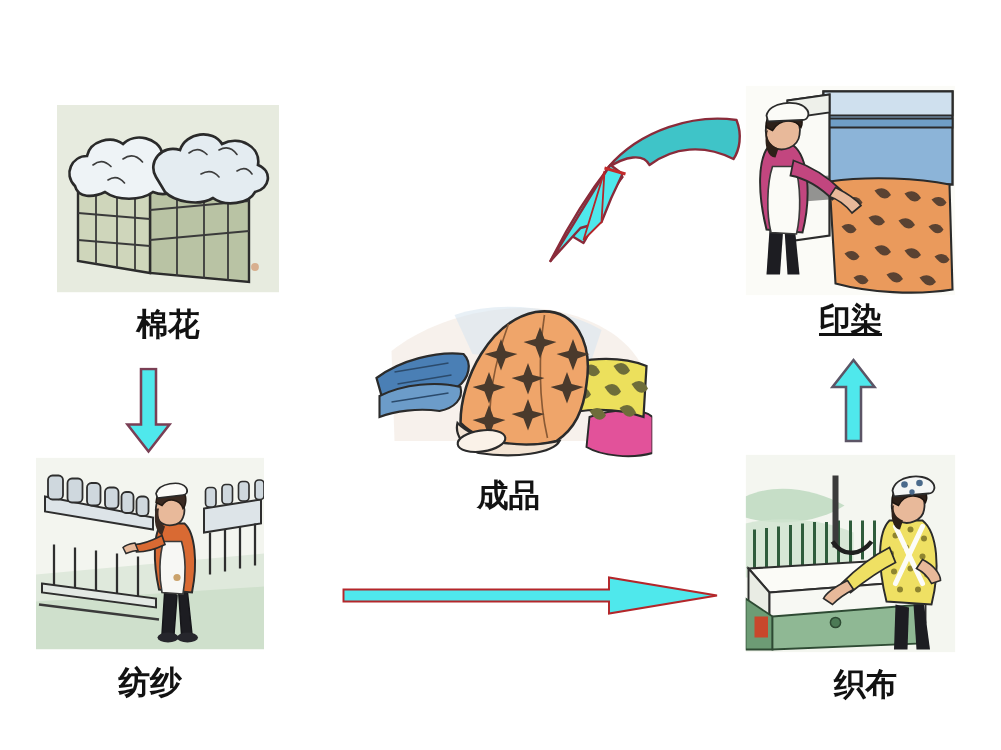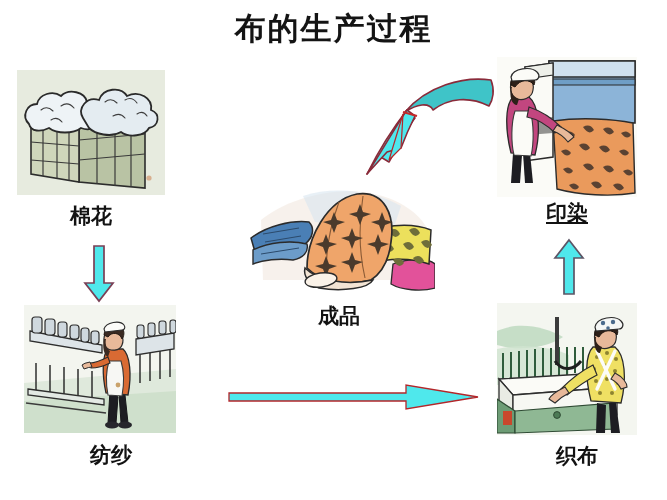--- a/index.html
+++ b/index.html
@@ -52,23 +52,22 @@
 
   
   .arrow { position: absolute; }
   .arrow svg { display: block; width: 100%; height: 100%; }
 </style>
 </head>
 <body>
 
 <div id="stage">
 
-  <div class="title">布的生产过程</div>
-
-  <div class="node" style="left:17px; top:70px; width:148px; height:165px;">
+
+  <div class="node" style="left:38px; top:70px; width:148px; height:165px;">
     <div class="pic" style="left:0; top:0; width:148px; height:125px;">
       <svg viewBox="0 0 148 125" preserveAspectRatio="none">
         <rect x="0" y="0" width="148" height="125" fill="#eef0e6"></rect>
         <rect x="0" y="0" width="148" height="125" fill="#e7ebdf"></rect>
 
         <path d="M62 52 L62 112 L128 118 L128 46 Z" fill="#b9c3a4" stroke="#2c2c2c" stroke-width="1.6"></path>
 
         <path d="M14 52 L14 104 L62 112 L62 52 Z" fill="#cfd6bb" stroke="#2c2c2c" stroke-width="1.6"></path>
 
         <g stroke="#3a3a3a" stroke-width="1.2" fill="none">
@@ -107,21 +106,21 @@
     </div>
     <div class="node-label" style="top:132px;">棉花</div>
   </div>
 
   <div class="arrow" style="left:82px; top:245px; width:34px; height:58px;">
     <svg viewBox="0 0 34 58">
       <path d="M12 1 L22 1 L22 38 L31 38 L17 56 L3 38 L12 38 Z" fill="#4FE8EC" stroke="#7A3F55" stroke-width="1.7" stroke-linejoin="miter"></path>
     </svg>
   </div>
 
-  <div class="node" style="left:24px; top:305px; width:152px; height:172px;padding-left:22px;">
+  <div class="node" style="left:24px; top:305px; width:152px; height:172px;">
     <div class="pic" style="left:0; top:0; width:152px; height:128px;">
       <svg viewBox="0 0 152 128" preserveAspectRatio="none">
         <rect x="0" y="0" width="152" height="128" fill="#f3f5ef"></rect>
 
         <path d="M0 78 L152 64 L152 128 L0 128 Z" fill="#dfe9dc"></path>
         <path d="M0 96 L152 86 L152 128 L0 128 Z" fill="#cfe0cc"></path>
 
         <path d="M6 26 L78 40 L78 48 L6 36 Z" fill="#dde4e8" stroke="#2e2e2e" stroke-width="1.3"></path>
 
         <g fill="#cfd8de" stroke="#2e2e2e" stroke-width="1.2">
@@ -339,21 +338,21 @@
 
       <path d="M62 42 C48 60 34 82 22 106 L34 88 L44 94 C54 76 62 60 70 50 Z" fill="#4FE8EC" stroke="#8a2b3a" stroke-width="1.6" stroke-linejoin="round"></path>
       <path d="M62 42 C52 56 40 78 22 106 L42 84 L56 80 C62 64 68 52 70 48 Z" fill="#4FE8EC" stroke="#8a2b3a" stroke-width="1.6" stroke-linejoin="round"></path>
 
       <path d="M58 46 L44 92 L56 80 Z" fill="#4FE8EC" stroke="#b4262a" stroke-width="1.2"></path>
 
       <path d="M58 44 L72 48" stroke="#c32b2b" stroke-width="2" fill="none"></path>
     </svg>
   </div>
 
-  <div class="node" style="left:243px; top:176px; width:192px; height:160px;">
+  <div class="node" style="left:243px; top:190px; width:192px; height:160px;">
     <div class="pic" style="left:0; top:0; width:192px; height:118px;">
       <svg viewBox="0 0 192 118" preserveAspectRatio="none">
         <rect x="0" y="0" width="192" height="118" fill="#ffffff"></rect>
 
         <path d="M18 44 C40 26 80 12 120 16 C150 20 176 34 186 56 L186 104 L20 104 Z" fill="#f0e6dc" opacity=".55"></path>
         <path d="M60 20 C90 10 130 14 158 30 L150 54 L72 46 Z" fill="#d9e6f0" opacity=".6"></path>
 
         <path d="M150 88 C166 82 186 82 192 88 L192 112 C178 116 158 114 148 108 Z" fill="#e2529a" stroke="#2b2b2b" stroke-width="1.3"></path>
 
         <path d="M110 62 C136 48 168 46 188 54 L186 88 C164 80 134 82 112 94 Z" fill="#ece05c" stroke="#2b2b2b" stroke-width="1.5"></path>

